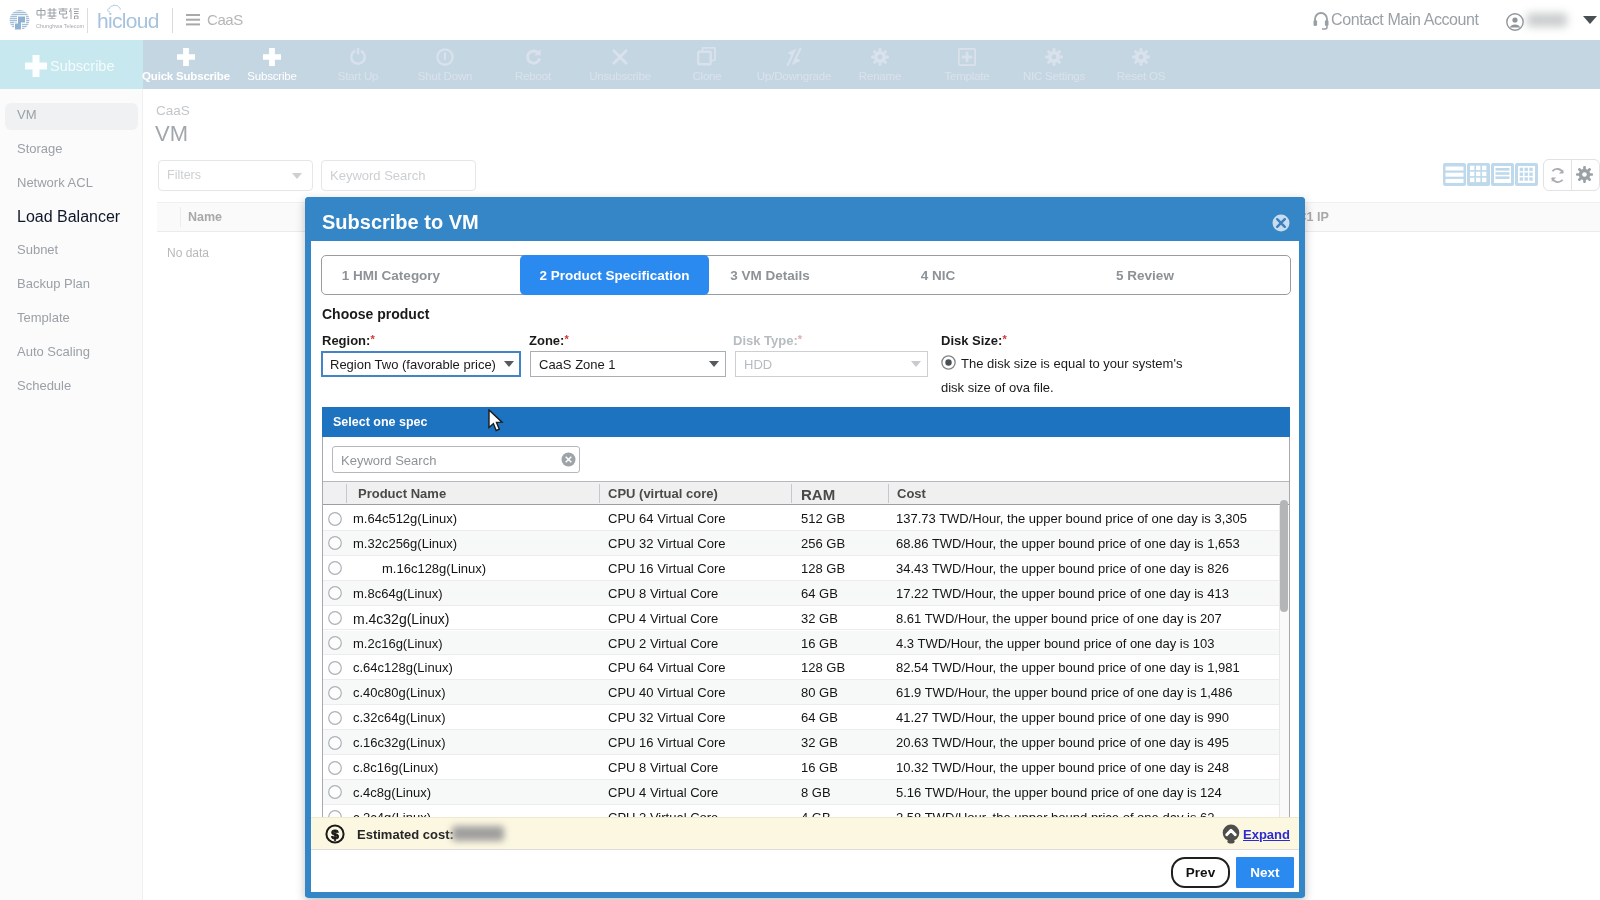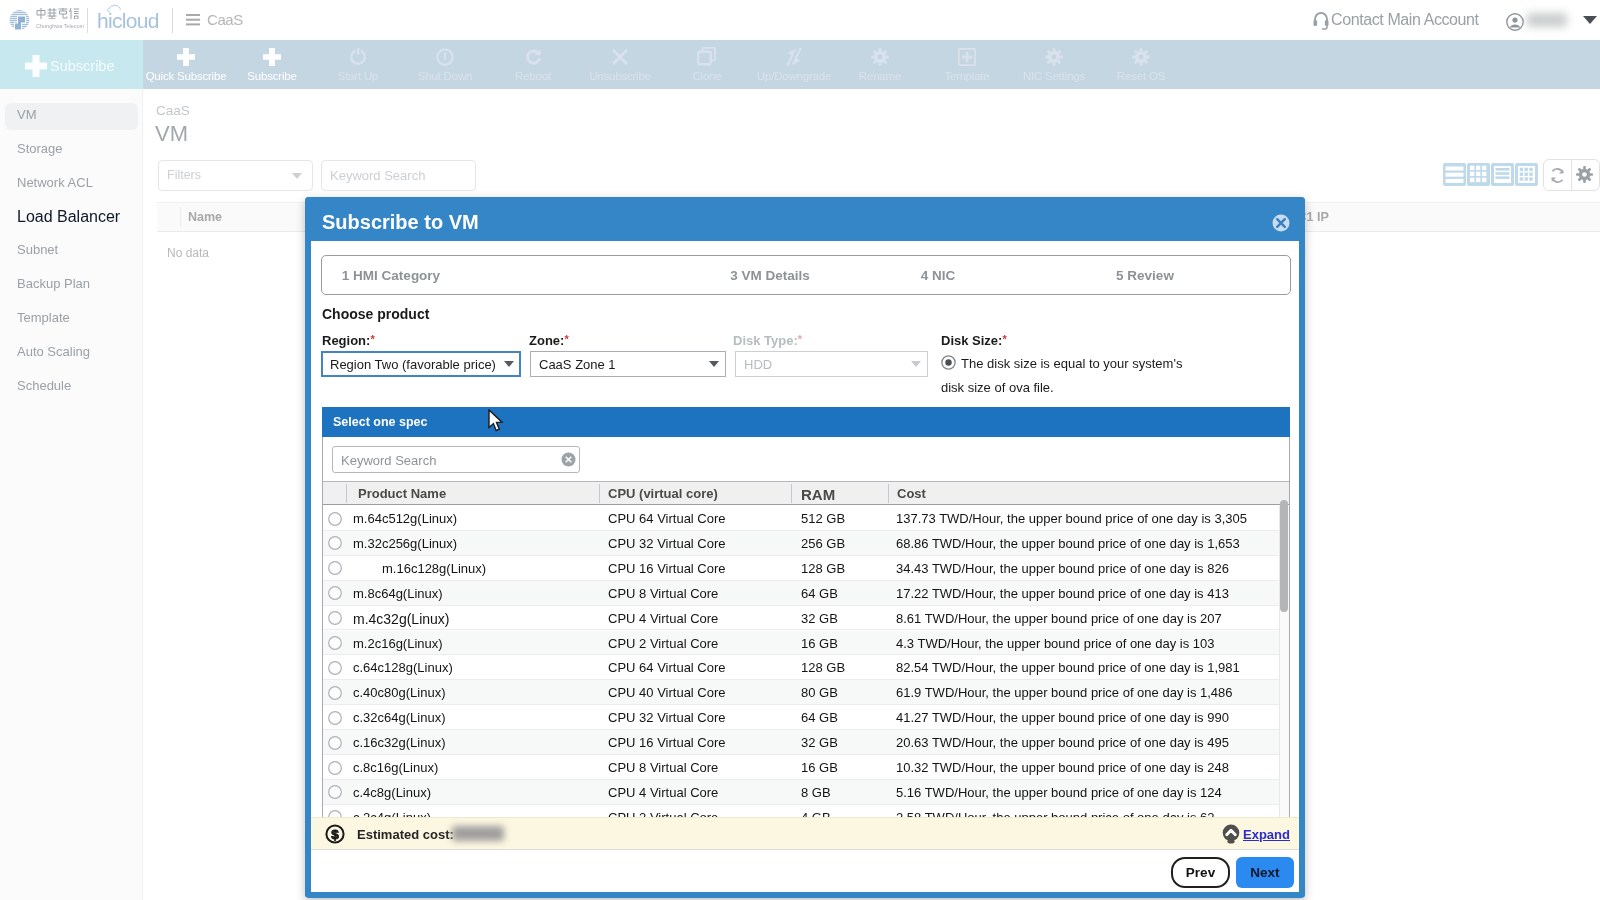--- a/index.html
+++ b/index.html
@@ -87,21 +87,21 @@
 <div class="abs" style="left:0;top:40px;width:143px;height:49px;background:#c8e8ef;"></div>
 <svg class="abs" style="left:25px;top:55px;" width="22" height="22" viewBox="0 0 22 22">
 <path d="M7.5 0 h7 v7.5 h7.5 v7 h-7.5 v7.5 h-7 v-7.5 H0 v-7 h7.5 z" fill="#fcfeff"></path>
 </svg>
 <div class="abs" style="left:50px;top:58px;font-size:14.5px;color:#f4fbfd;">Subscribe</div>
 <div class="abs ctr" style="left:141px;top:46px;width:90px;height:21px;">
       <svg width="18" height="18" viewBox="0 0 22 22">
         <path d="M7.5 0 h7 v7.5 h7.5 v7 h-7.5 v7.5 h-7 v-7.5 H0 v-7 h7.5 z" fill="#ffffff"></path>
       </svg>
     </div>
-<div class="abs" style="left:126px;top:70px;width:120px;text-align:center;font-size:11.5px;letter-spacing:-0.2px;color:#ffffff;">Quick Subscribe</div>
+<div class="abs" style="left:126px;top:70px;width:120px;text-align:center;font-size:11.5px;letter-spacing:-0.2px;color:#ffffff;font-weight:bold;">Quick Subscribe</div>
 <div class="abs ctr" style="left:227px;top:46px;width:90px;height:21px;">
       <svg width="18" height="18" viewBox="0 0 22 22">
         <path d="M7.5 0 h7 v7.5 h7.5 v7 h-7.5 v7.5 h-7 v-7.5 H0 v-7 h7.5 z" fill="#ffffff"></path>
       </svg>
     </div>
 <div class="abs" style="left:212px;top:70px;width:120px;text-align:center;font-size:11.5px;letter-spacing:-0.2px;color:#ffffff;">Subscribe</div>
 <div class="abs ctr" style="left:313px;top:46px;width:90px;height:21px;">
       <svg width="18" height="18" viewBox="0 0 20 20">
         <path d="M6.8 3.2 a7.5 7.5 0 1 0 6.4 0" fill="none" stroke="#d9e2ec" stroke-width="2.6"></path>
         <rect x="8.7" y="0" width="2.6" height="7" fill="#d9e2ec"></rect>
@@ -261,20 +261,21 @@
 <div class="abs" style="left:1285px;top:210px;font-size:12.5px;font-weight:bold;color:#a8a8a8;">NIC1 IP</div>
 <div class="abs" style="left:167px;top:246px;font-size:12px;color:#b9b9b9;">No data</div>
 <div class="abs" style="left:305px;top:197px;width:1000px;height:701px;background:#fff;border:6px solid #3486c6;border-top:none;border-radius:4px;box-shadow:0 3px 10px rgba(0,0,0,0.25);"></div>
 <div class="abs" style="left:305px;top:197px;width:1000px;height:44px;background:#3486c6;border-radius:4px 4px 0 0;"></div>
 <div class="abs" style="left:322px;top:211px;font-size:20px;font-weight:bold;color:#fff;">Subscribe to VM</div>
 <svg class="abs" style="left:1272px;top:214px;" width="18" height="18" viewBox="0 0 18 18">
 <circle cx="9" cy="9" r="8.5" fill="#c9dced"></circle>
 <path d="M5.2 5.2 L12.8 12.8 M12.8 5.2 L5.2 12.8" stroke="#3a80c0" stroke-width="2.4" stroke-linecap="round"></path>
 </svg>
 <div class="abs" style="left:321px;top:255px;width:970px;height:40px;border:1px solid #999da1;border-radius:5px;background:#fff;"></div>
+<div class="abs ctr" style="left:520px;top:255px;width:189px;height:40px;background:#2b8af0;border-radius:5px;font-size:13.5px;font-weight:bold;color:#fff;">2 Product Specification</div>
 <div class="abs" style="left:291px;top:268px;width:200px;text-align:center;font-size:13.5px;font-weight:bold;color:#8d9297;">1 HMI Category</div>
 <div class="abs" style="left:670px;top:268px;width:200px;text-align:center;font-size:13.5px;font-weight:bold;color:#8d9297;">3 VM Details</div>
 <div class="abs" style="left:838px;top:268px;width:200px;text-align:center;font-size:13.5px;font-weight:bold;color:#8d9297;">4 NIC</div>
 <div class="abs" style="left:1045px;top:268px;width:200px;text-align:center;font-size:13.5px;font-weight:bold;color:#8d9297;">5 Review</div>
 <div class="abs" style="left:322px;top:306px;font-size:14px;font-weight:bold;color:#1a1a1a;">Choose product</div>
 <div class="abs" style="left:322px;top:333px;font-size:13px;font-weight:bold;color:#1a1a1a;">Region:<span style="color:#d63333;font-size:11px;vertical-align:2px;">*</span></div>
 <div class="abs" style="left:529px;top:333px;font-size:13px;font-weight:bold;color:#1a1a1a;">Zone:<span style="color:#d63333;font-size:11px;vertical-align:2px;">*</span></div>
 <div class="abs" style="left:733px;top:333px;font-size:13px;font-weight:bold;color:#b7bcc0;">Disk Type:<span style="color:#dcaaaa;font-size:11px;vertical-align:2px;">*</span></div>
 <div class="abs" style="left:941px;top:333px;font-size:13px;font-weight:bold;color:#1a1a1a;">Disk Size:<span style="color:#d63333;font-size:11px;vertical-align:2px;">*</span></div>
 <div class="abs" style="left:321px;top:351px;width:200px;height:26px;border:2px solid #4284c4;background:#fff;"></div>
@@ -428,13 +429,13 @@
 </svg>
 <div class="abs" style="left:357px;top:827px;font-size:13px;font-weight:bold;color:#262626;">Estimated cost:</div>
 <div class="abs" style="left:452px;top:826px;width:52px;height:15px;background:#9a9a9a;border-radius:3px;filter:blur(3.5px);opacity:0.95;"></div>
 <svg class="abs" style="left:1222px;top:824px;" width="18" height="20" viewBox="0 0 18 20">
 <ellipse cx="9" cy="17.5" rx="3.6" ry="2" fill="#4e4e4a"></ellipse>
 <circle cx="9" cy="8.8" r="8.3" fill="#4e4e4a"></circle>
 <path d="M4.7 10.8 L9 6.2 L13.3 10.8" fill="none" stroke="#fff" stroke-width="2.8" stroke-linecap="round" stroke-linejoin="round"></path>
 </svg>
 <div class="abs" style="left:1243px;top:827px;font-size:13px;font-weight:bold;color:#2b2bd0;text-decoration:underline;">Expand</div>
 <div class="abs ctr" style="left:1171px;top:857px;width:59px;height:31px;background:#fff;border:2px solid #1f1f1f;border-radius:14px;font-size:13.5px;font-weight:bold;color:#111;">Prev</div>
-<div class="abs ctr" style="left:1236px;top:857px;width:58px;height:31px;background:#2b8af0;border-radius:6px;font-size:13.5px;font-weight:bold;color:#0f172a;">Next</div>
+<div class="abs ctr" style="left:1236px;top:857px;width:58px;height:31px;background:#2b8af0;border-radius:1px;font-size:13.5px;font-weight:bold;color:#ffffff;">Next</div>
 </div>
 </body></html>

